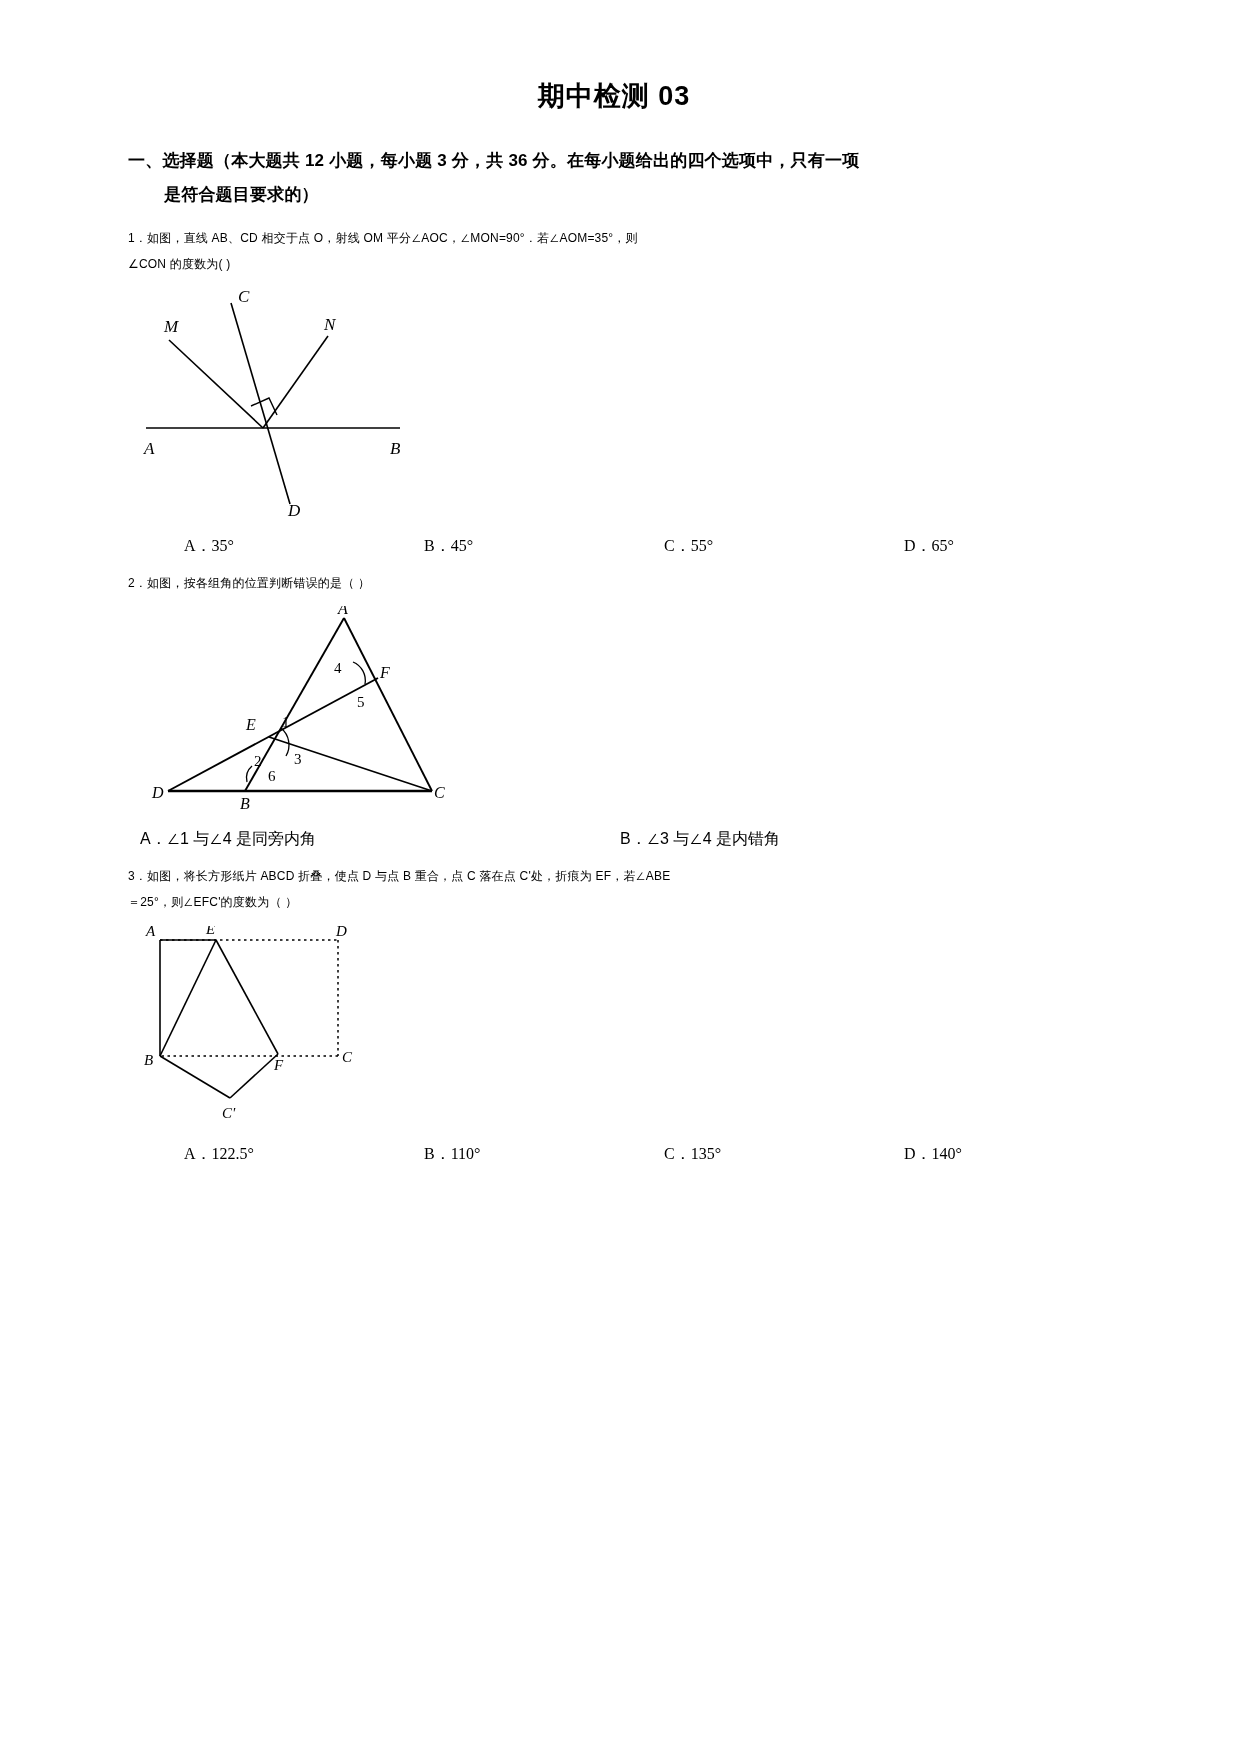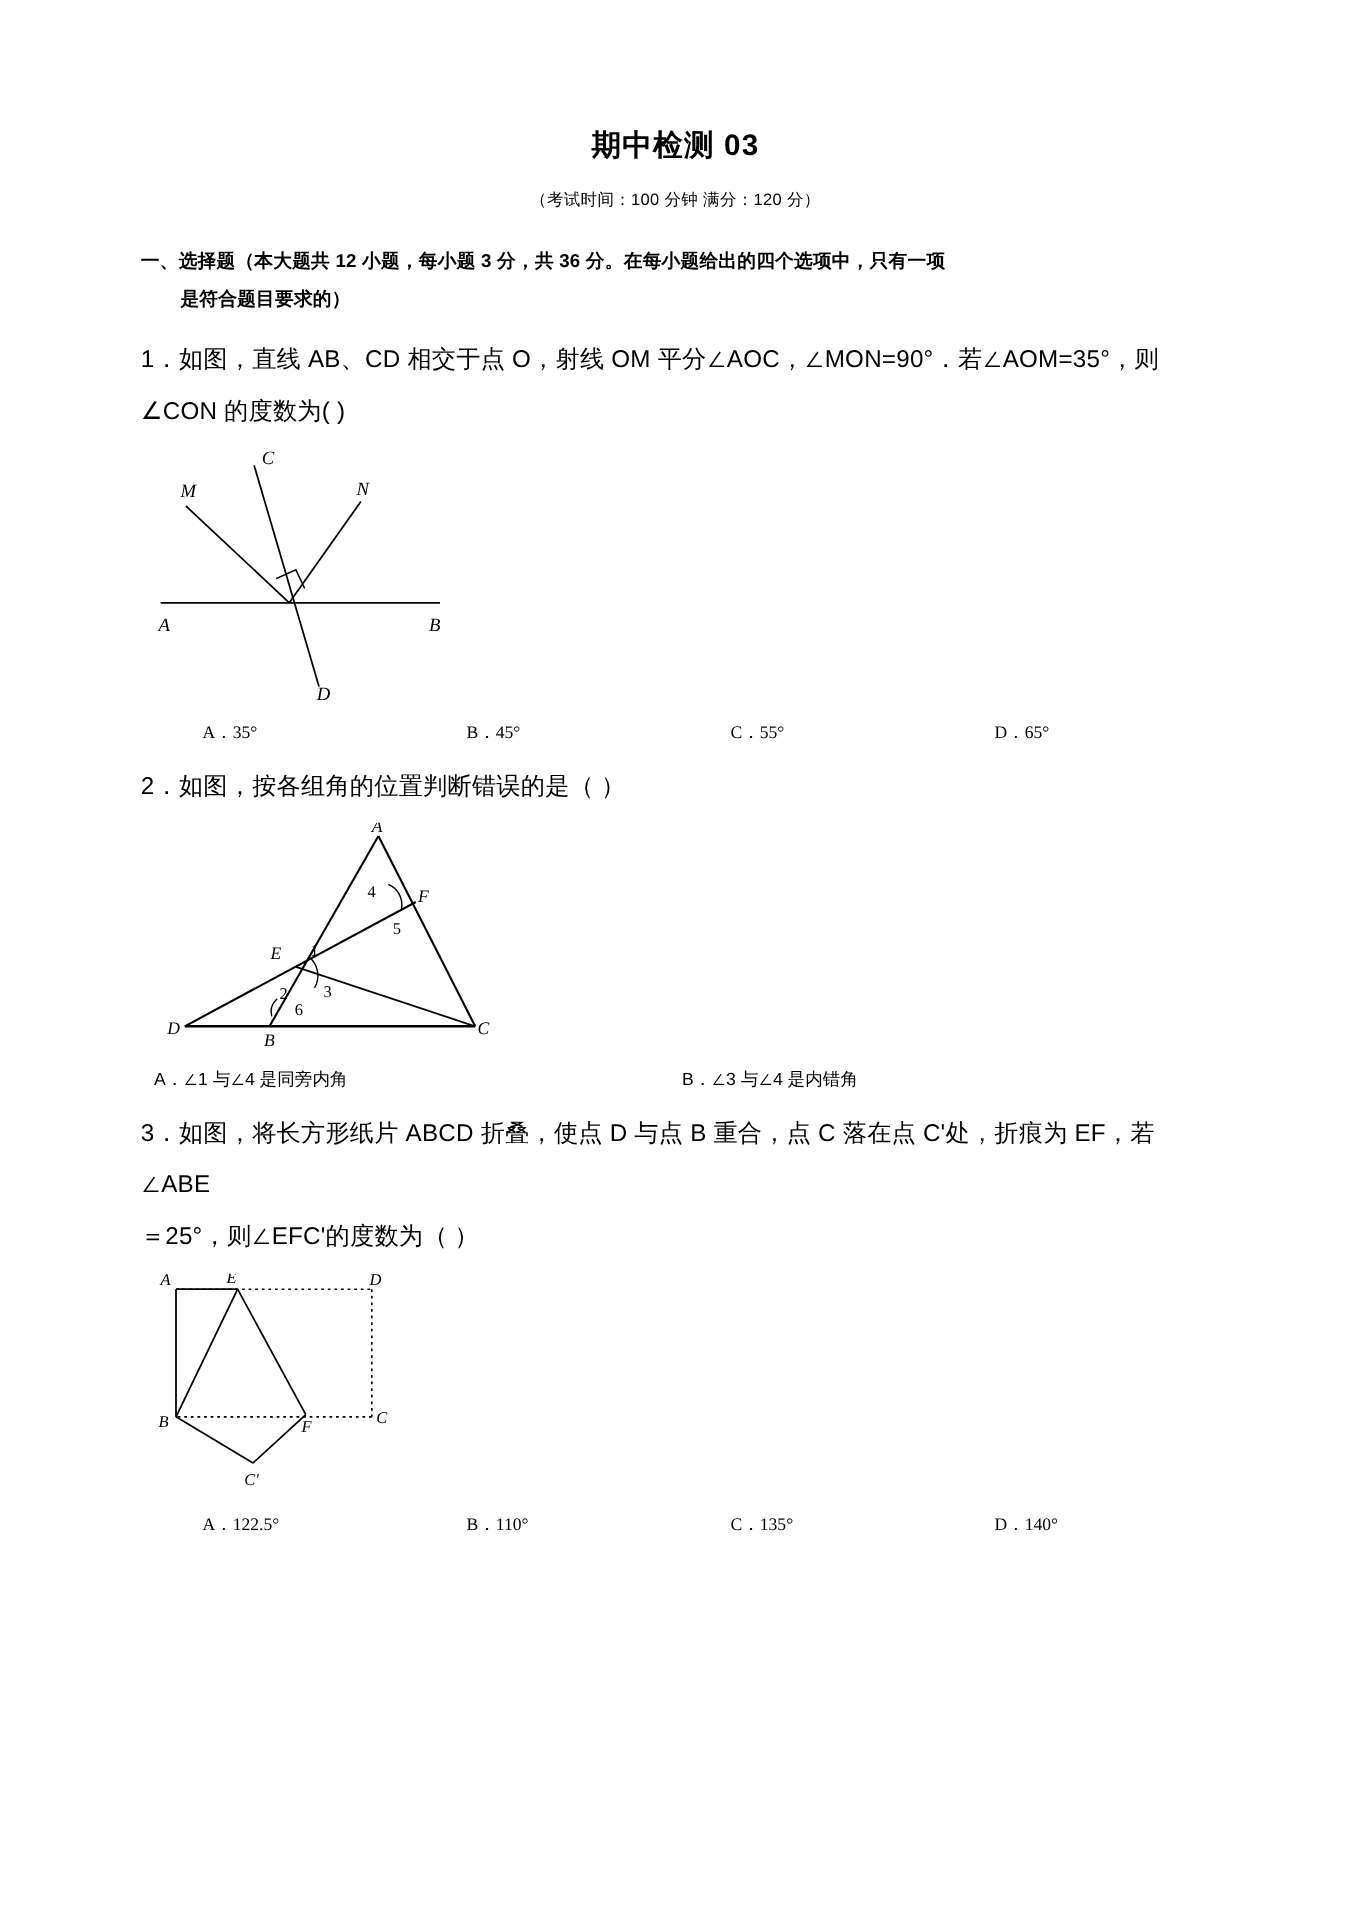--- a/index.html
+++ b/index.html
@@ -9,21 +9,21 @@
   }
   body {
     width: 1240px;
     height: 1754px;
     font-family: "Liberation Sans", sans-serif;
     color: #000000;
     position: relative;
     overflow: hidden;
   }
   .page {
-    padding: 96px 140px 0 128px;
+    padding: 60px 140px 0 128px;
     box-sizing: border-box;
     width: 1240px;
   }
   .doc-title {
     text-align: center;
     font-size: 27px;
     font-weight: bold;
     letter-spacing: 1px;
     margin: 0 0 2px 0;
     padding-top: 18px;
@@ -39,21 +39,21 @@
     font-weight: bold;
     line-height: 2.0;
     margin-top: 30px;
     letter-spacing: 0.2px;
   }
   .section-head .l2 {
     display: block;
     padding-left: 36px;
   }
   .q-text {
-    font-size: 22px;
+    font-size: 12px;
     line-height: 2.15;
     margin-top: 14px;
     letter-spacing: 0.2px;
   }
   .q-text .l2 {
     display: block;
   }
   .ser {
     font-family: "Liberation Serif", serif;
     font-style: normal;
@@ -83,21 +83,20 @@
     font-family: "Liberation Serif", serif;
     font-style: normal;
   }
 </style>
 </head>
 <body>
 
 <div class="page">
 
   <h1 class="doc-title">期中检测 03</h1>
-  <div class="doc-subtitle">（考试时间：100 分钟  满分：120 分）</div>
 
   <div class="section-head">
     <span>一、选择题（本大题共 12 小题，每小题 3 分，共 36 分。在每小题给出的四个选项中，只有一项</span>
     <span class="l2">是符合题目要求的）</span>
   </div>
 
   <div class="q-text">
     <span>1．如图，直线 AB、CD 相交于点 O，射线 OM 平分∠AOC，∠MON=90°．若∠AOM=35°，则</span>
     <span class="l2">∠CON 的度数为(    )</span>
   </div>

